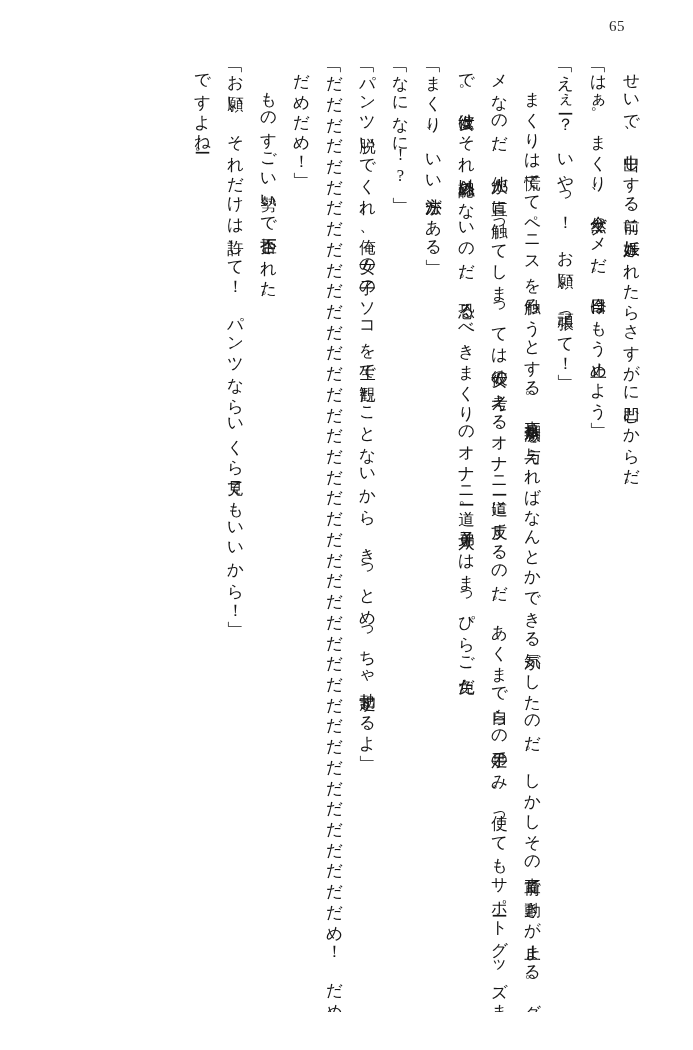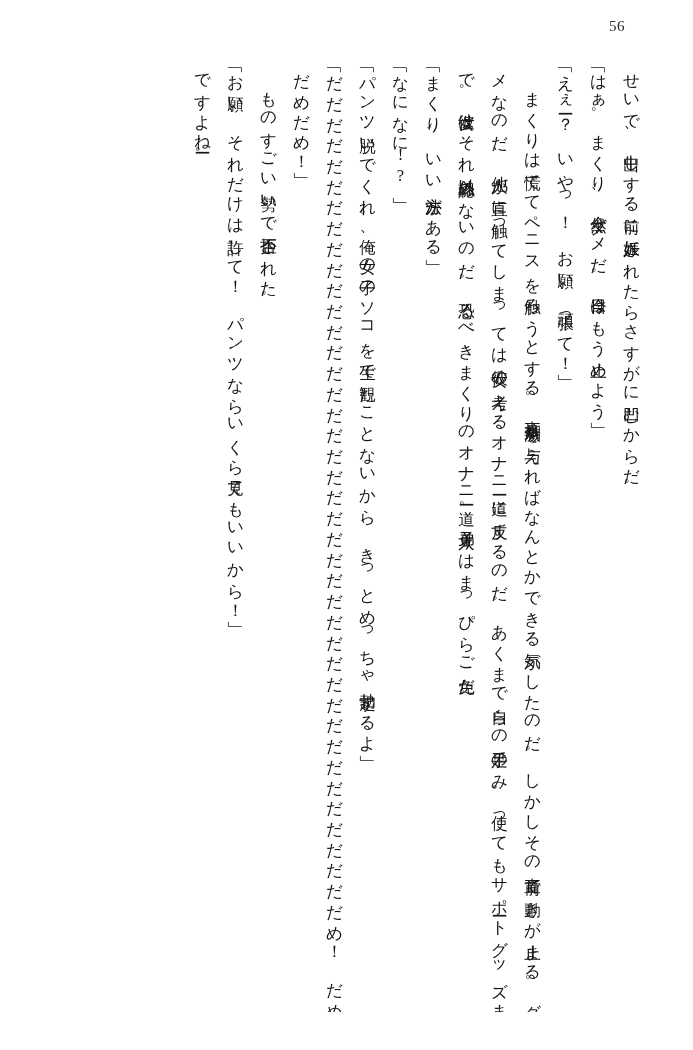--- a/index.html
+++ b/index.html
@@ -51,21 +51,21 @@
   .text-body p {
     margin: 0;
     padding: 0;
     text-indent: 0;
   }
 </style>
 </head>
 <body>
 
 <div class="page">
-  <div class="page-number">56</div>
+  <div class="page-number">65</div>
   <div class="text-body">
     <p>せいで、中出しする前に妊娠されたらさすがに凹むからだ。</p>
     <p>「はぁ。まくり、全然ダメだ。今日はもう止めよう」</p>
     <p>「えぇー？　いやっ！　お願い、頑張って！」</p>
     <p>　まくりは慌ててペニスを触ろうとする。直接刺激を与えればなんとかできる気がしたのだ。しかしその直前で動きが止まる。ダメなのだ、他人が直に触ってしまっては彼女の考えるオナニー道に反するのだ。あくまで自らの手足のみ。使ってもサポートグッズまで。彼女はそれ以外認めないのだ。恐るべきまくりのオナニー道。弟子入りはまっぴらご免だ。</p>
     <p>「まくり、いい方法がある」</p>
     <p>「なになに!?」</p>
     <p>「パンツ脱いでくれ。俺、女の子のソコを生で観たことないから、きっとめっちゃ勃起するよ」</p>
     <p>「だだだだだだだだだだだだだだだだだだだだだだだだだだだだだだだだだだだだだだだだだめ！　だめだめだめ！」</p>
     <p>　ものすごい勢いで拒否された。</p>

